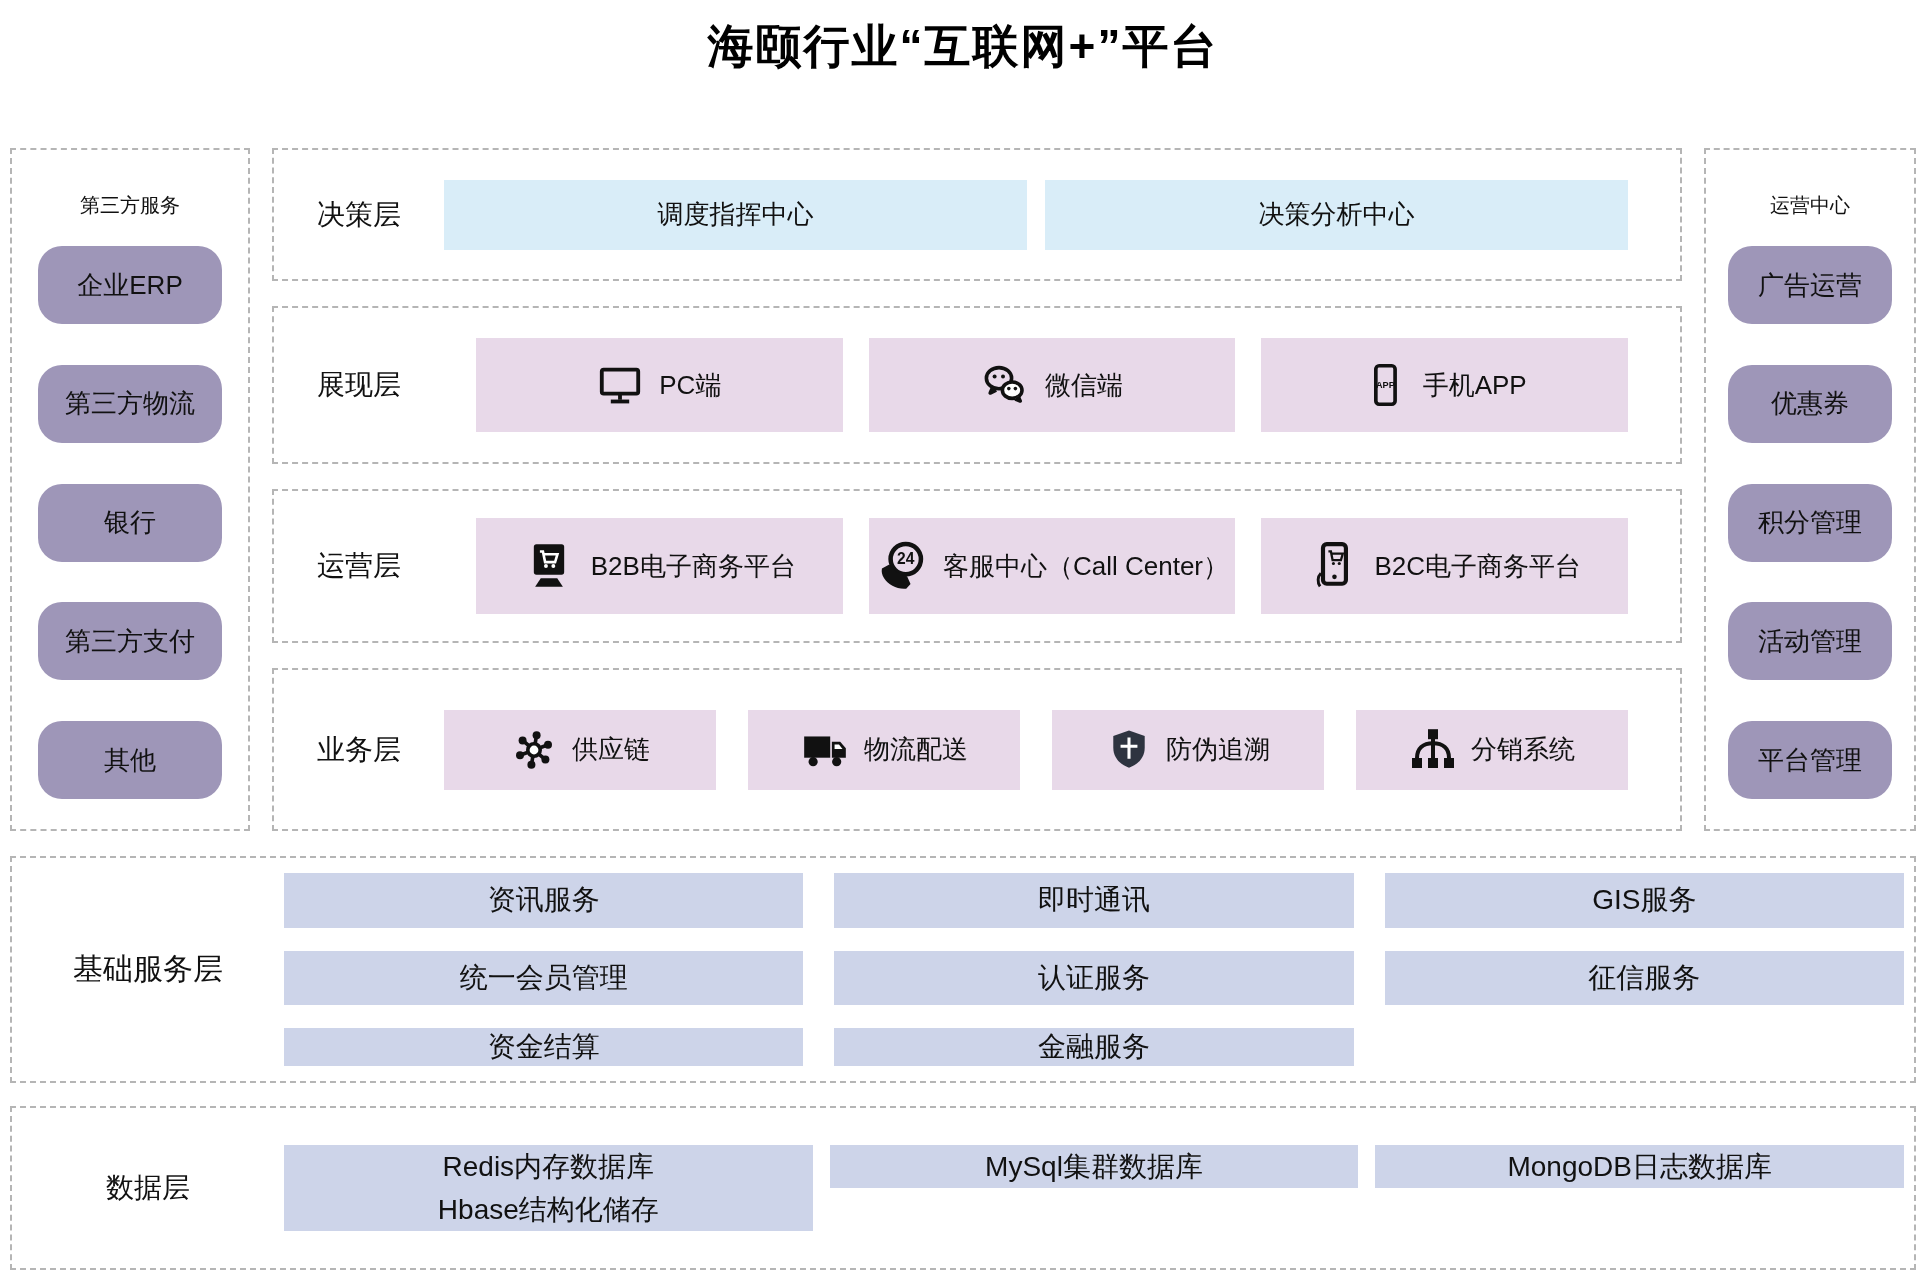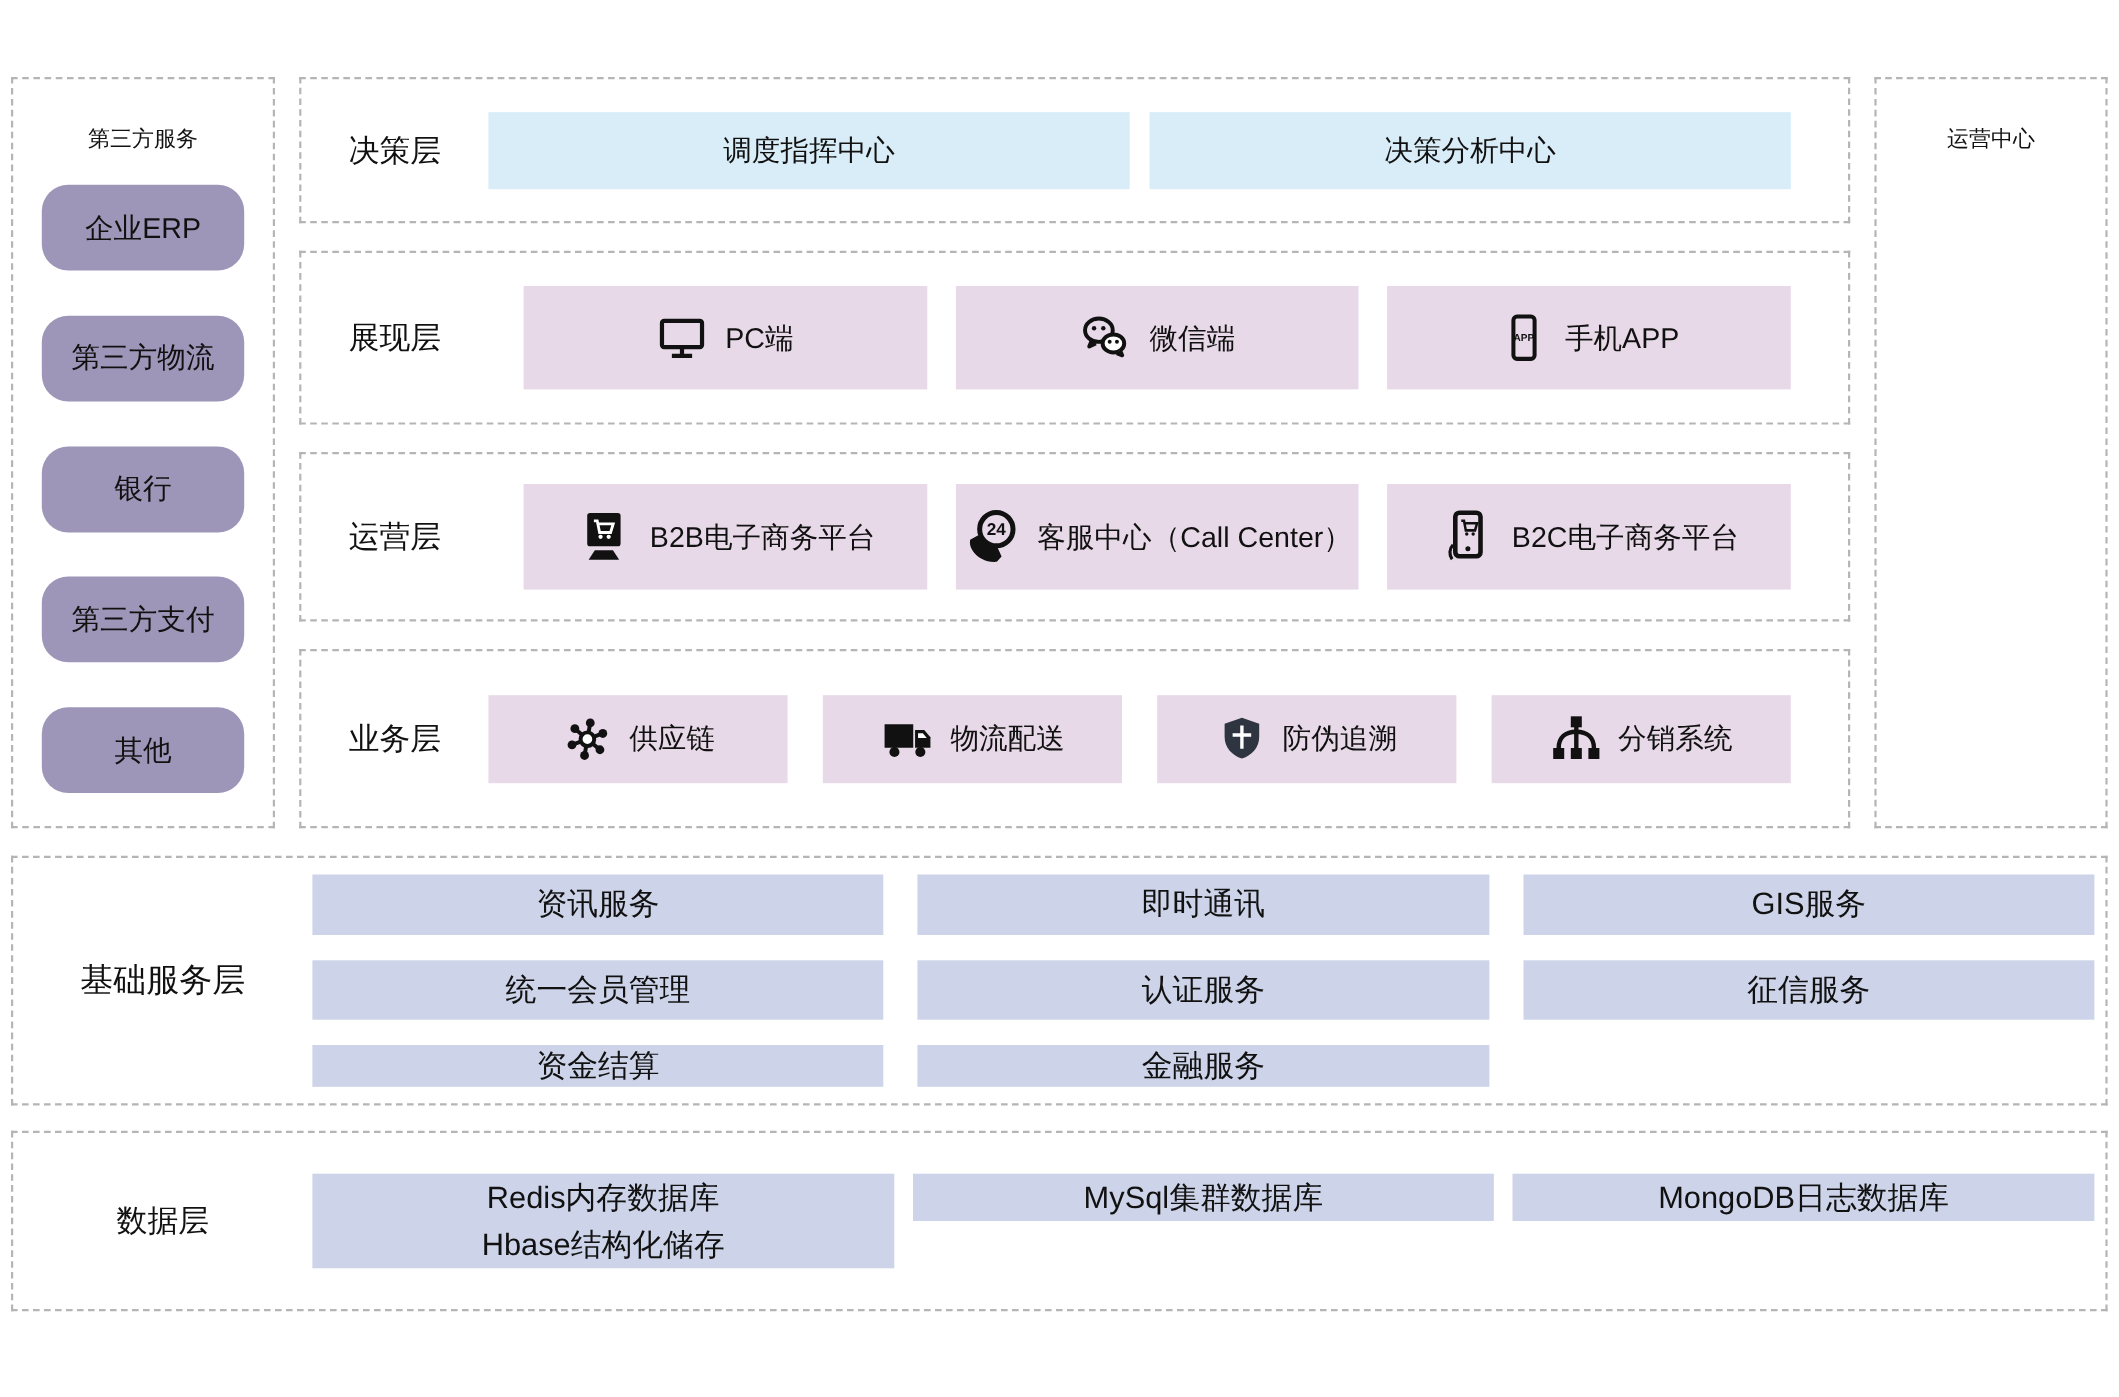--- a/index.html
+++ b/index.html
@@ -76,20 +76,21 @@
   .gbox {
     background: var(--periwinkle); display: flex; align-items: center; justify-content: center;
     font-size: 28px; color: #111;
   }
 </style>
 </head>
 <body>
 
 <div class="page">
 
+  <h1 class="title">海颐行业“互联网+”平台</h1>
 
   <div class="top">
 
     <aside class="sidebar dashed">
       <div class="panel-title">第三方服务</div>
       <div class="side-items">
         <div class="side-box">企业ERP</div>
         <div class="side-box">第三方物流</div>
         <div class="side-box">银行</div>
         <div class="side-box">第三方支付</div>
@@ -243,20 +244,27 @@
             </span>
             <span>分销系统</span>
           </div>
         </div>
       </section>
 
     </main>
 
     <aside class="sidebar right dashed">
       <div class="panel-title">运营中心</div>
+      <div class="side-items">
+        <div class="side-box">广告运营</div>
+        <div class="side-box">优惠券</div>
+        <div class="side-box">积分管理</div>
+        <div class="side-box">活动管理</div>
+        <div class="side-box">平台管理</div>
+      </div>
     </aside>
 
   </div>
 
   <section class="wide base dashed">
     <div class="wide-label">基础服务层</div>
     <div class="grid">
       <div class="gbox">资讯服务</div>
       <div class="gbox">即时通讯</div>
       <div class="gbox">GIS服务</div>

